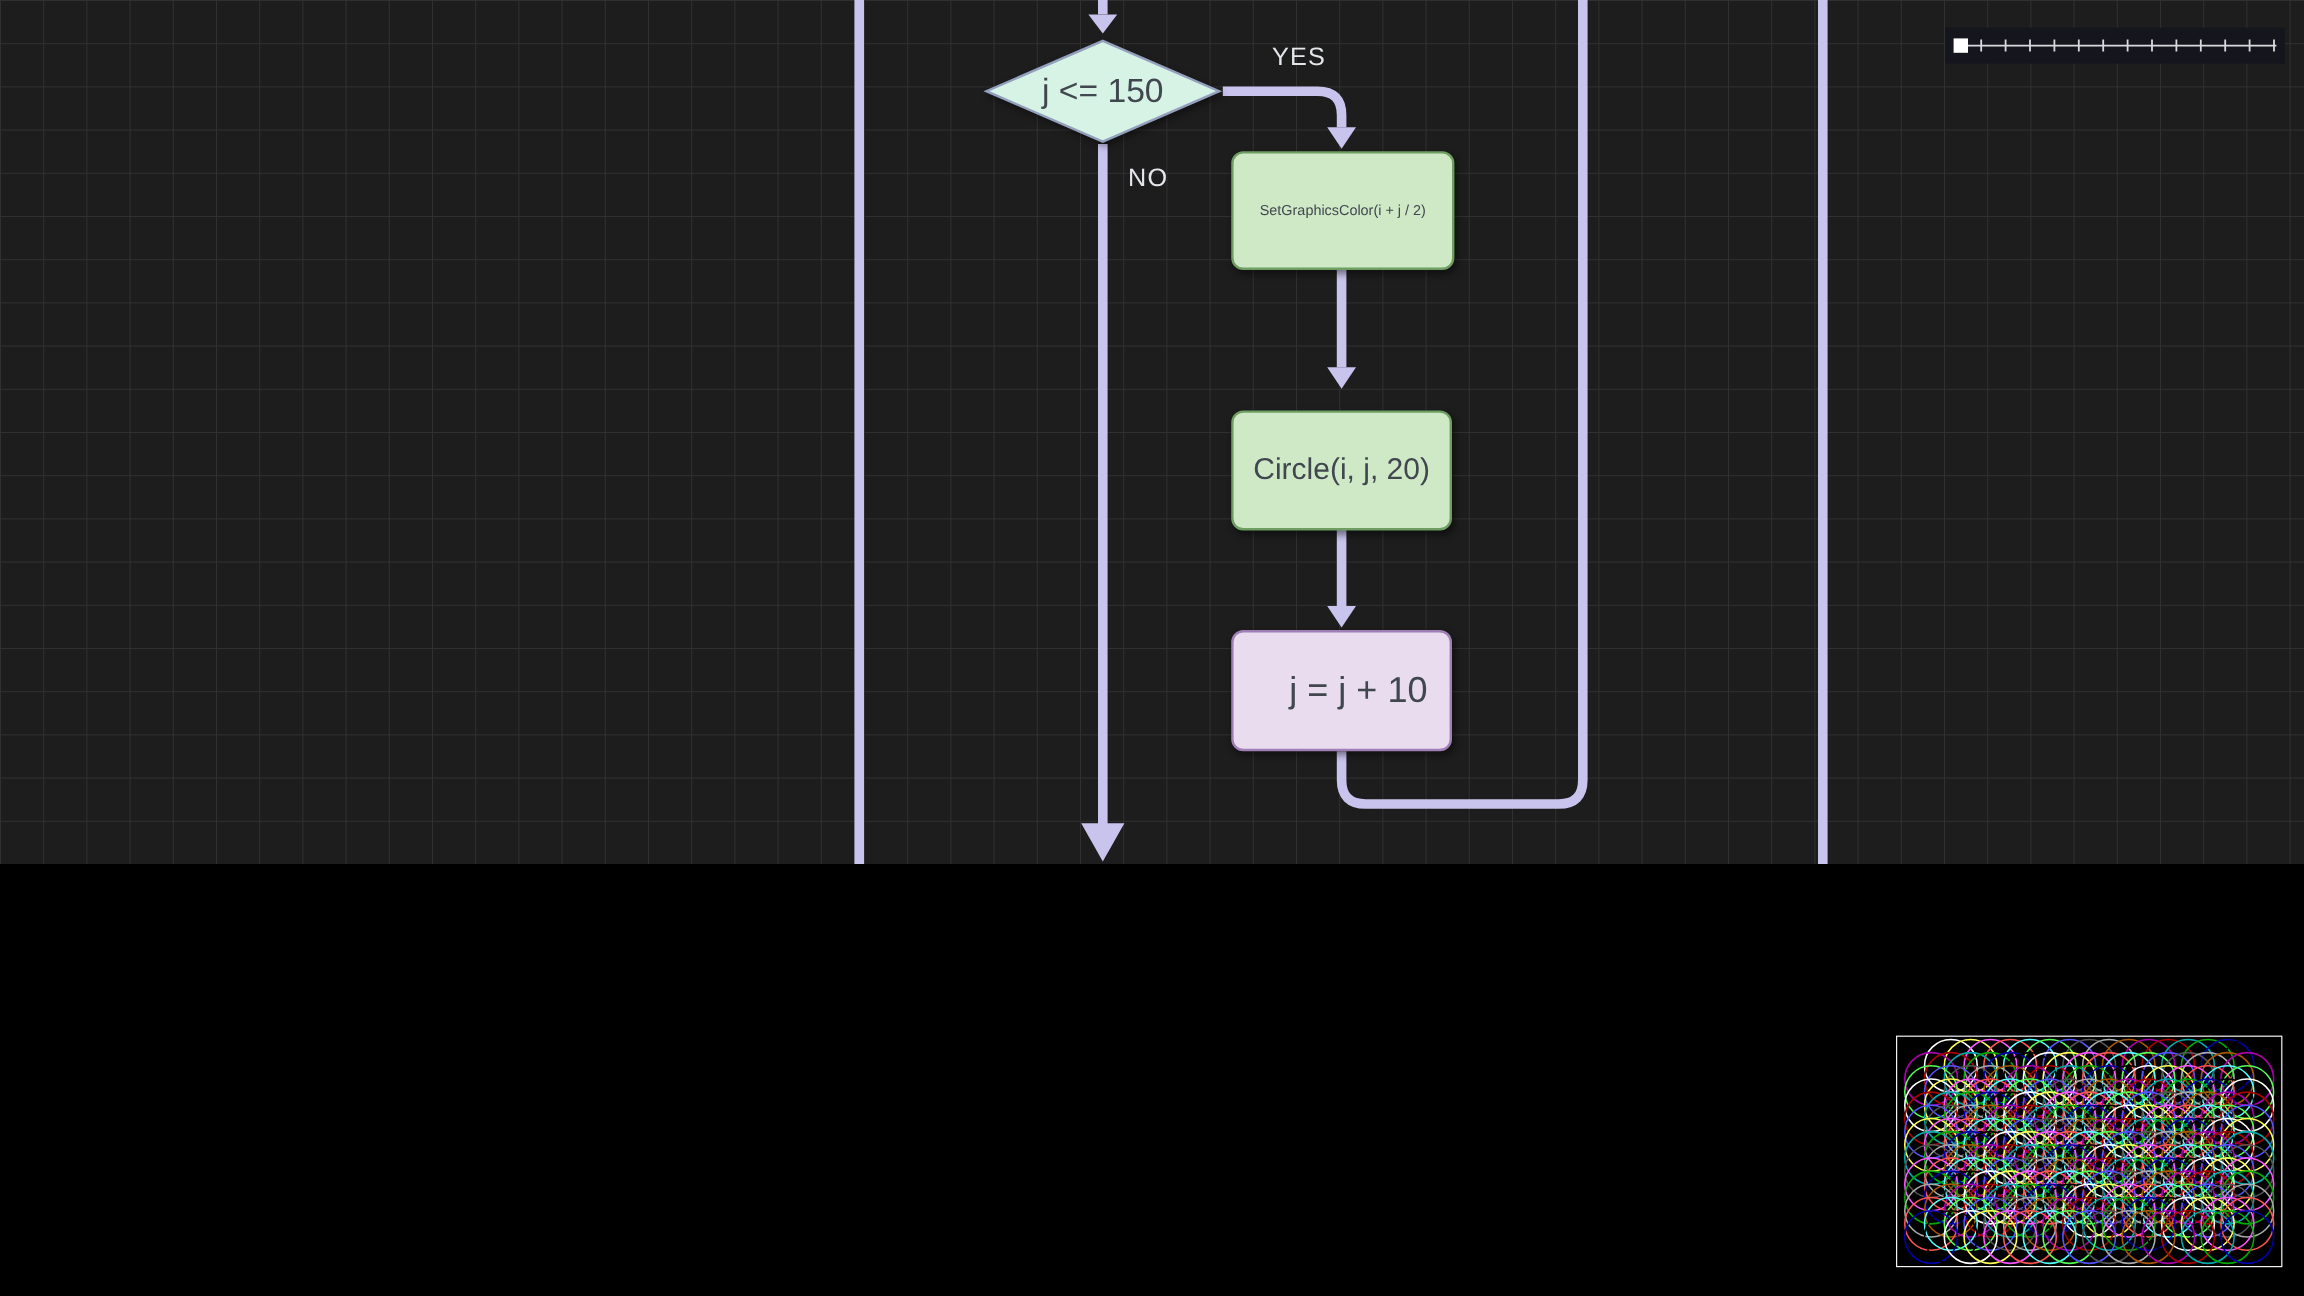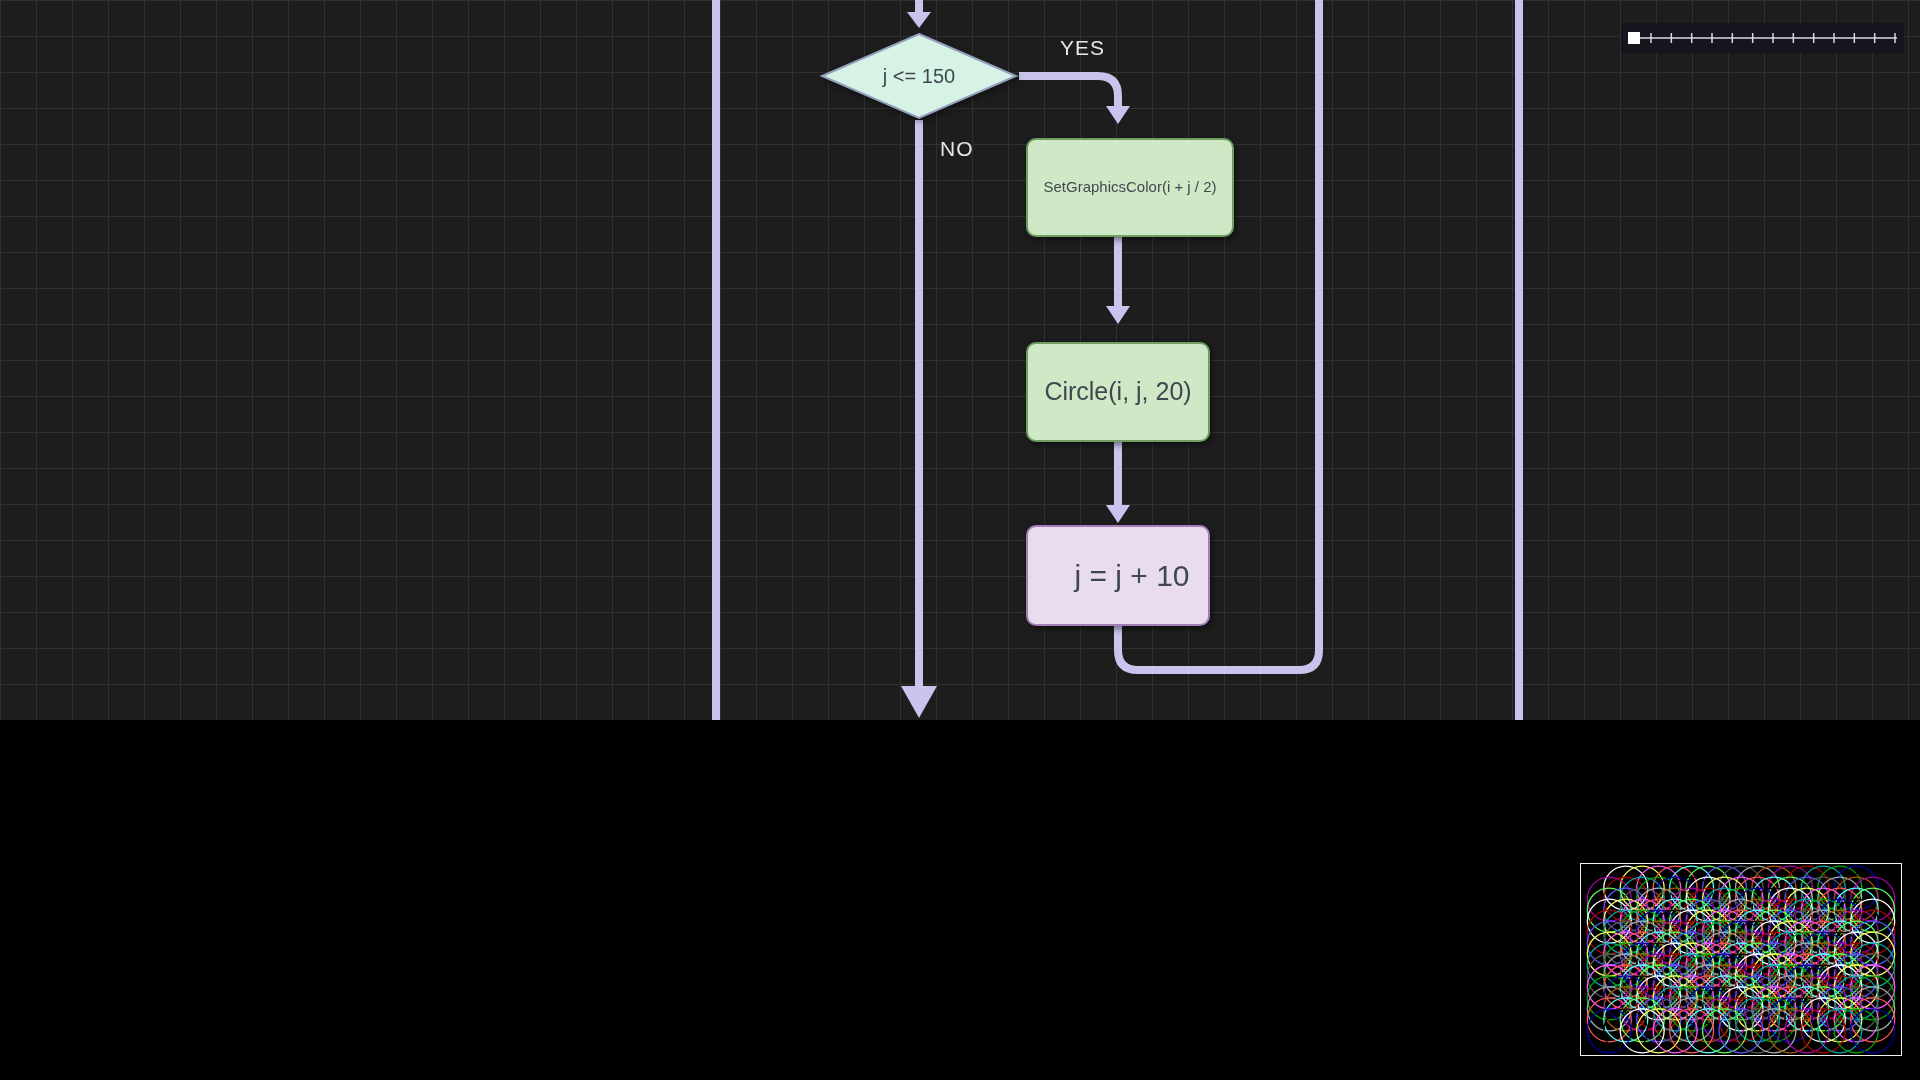--- a/index.html
+++ b/index.html
@@ -21,31 +21,31 @@
   .connectors { position:absolute; left:0; top:0; width:1920px; height:720px; }
   
   .node {
     position:absolute; display:flex; align-items:center; justify-content:center;
     text-align:center; border-radius:10px; color:#41474f;
     box-shadow:2px 3px 6px rgba(0,0,0,0.45);
     line-height:1.1;
   }
   .node.green  { background:#cfe9c6; border:2px solid #6f9e63; }
   .node.purple { background:#e8dcee; border:2px solid #9f7fb5; }
-  #node-setcolor { left:1026px; top:126px; width:208px; height:99px;  font-size:15px;margin-top:12px; }
+  #node-setcolor { left:1026px; top:126px; width:186px; height:99px;  font-size:12px; }
   #node-circle   { left:1026px; top:342px; width:184px; height:100px; font-size:25px; }
   #node-assign   { left:1026px; top:525px; width:184px; height:101px; font-size:30px;padding-left:28px; }
   
   .diamond {
     position:absolute; left:819px; top:32px; width:200px; height:88px;
     display:flex; align-items:center; justify-content:center;
   }
   .diamond svg { position:absolute; left:0; top:0; width:100%; height:100%;
                  filter:drop-shadow(2px 3px 3px rgba(0,0,0,0.4)); }
-  .diamond .lbl { position:relative; font-size:20px; color:#41474f; }
+  .diamond .lbl { position:relative; font-size:28px; color:#41474f; }
   
   .branch-label { position:absolute; color:#e4e6ea; font-size:21px; letter-spacing:1px; }
   #yes-label { left:1060px; top:36px; }
   #no-label  { left:940px;  top:137px; }
   
   .slider {
     position:absolute; left:1621px; top:23px; width:283px; height:30px;
     background:#15151d;
   }
   .slider svg { width:100%; height:100%; display:block; }

